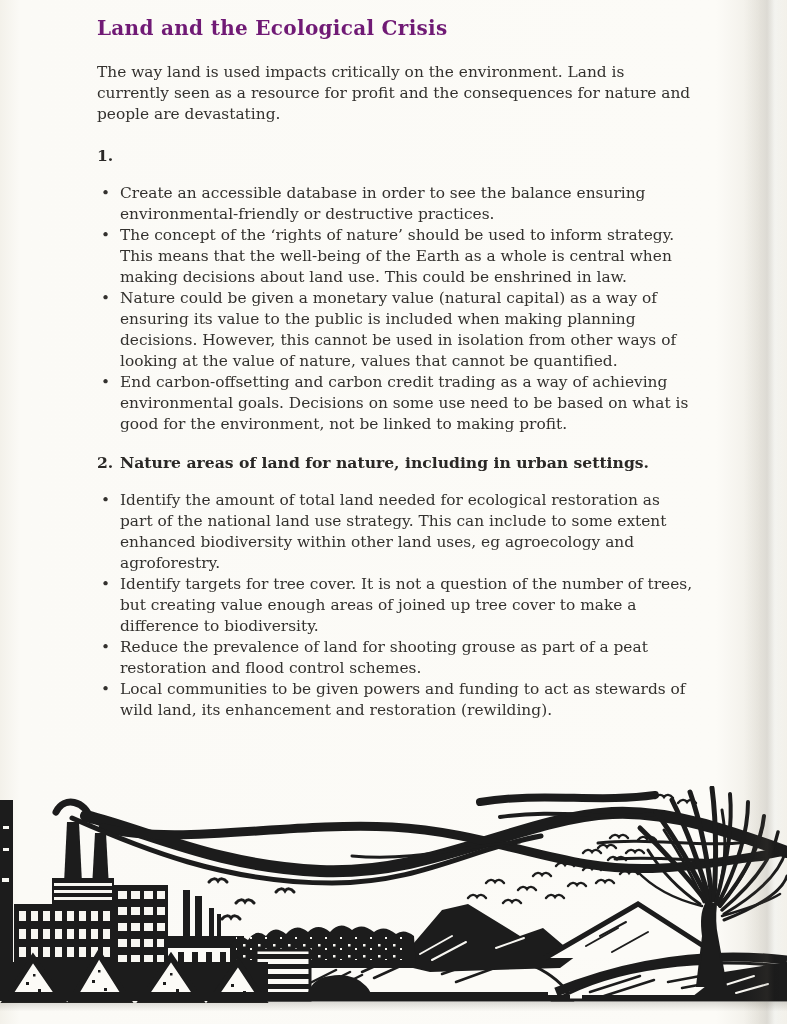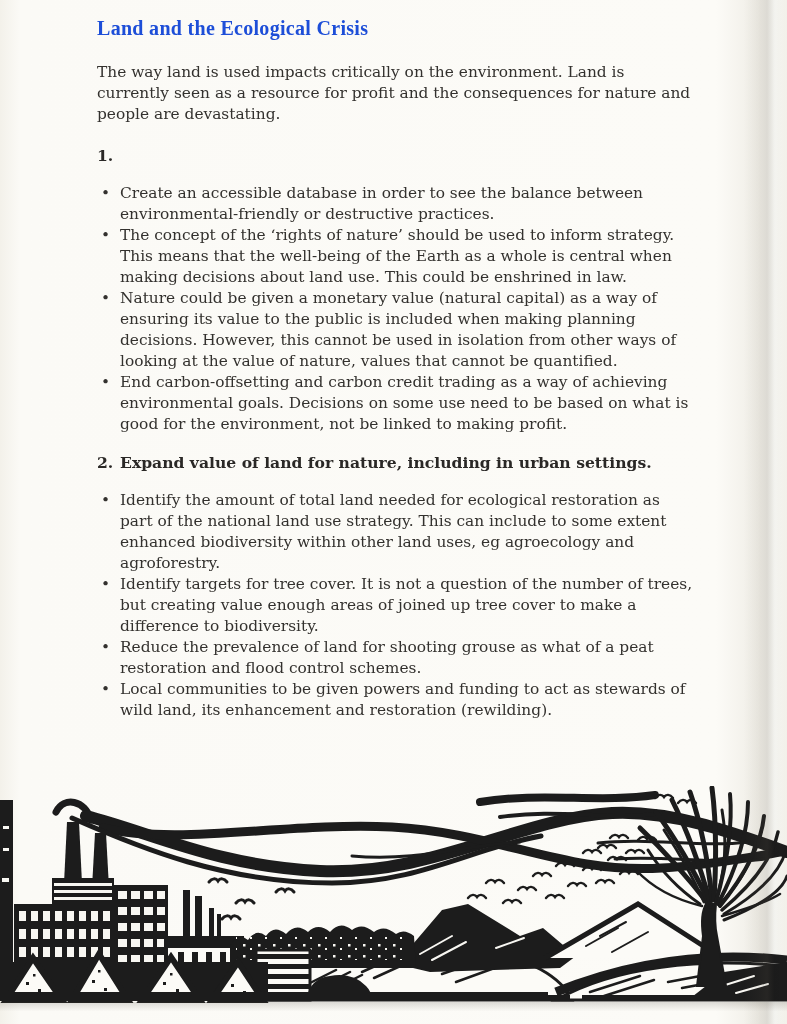--- a/index.html
+++ b/index.html
@@ -3,21 +3,21 @@
 <meta charset="utf-8">
 <style>
   html,body{margin:0;padding:0;}
   body{
     width:787px;height:1024px;position:relative;overflow:hidden;
     background:linear-gradient(90deg,#f3f1ea 0,#fbfaf6 2.5%,#fcfbf7 91%,#efede6 96.5%,#fafaf6 98.5%,#f2f0e9 100%);
     font-family:"DejaVu Serif","Liberation Serif",serif;
     color:#33312e;
   }
   .content{position:absolute;left:97px;top:0;width:597px;font-size:15.4px;line-height:21px;}
-  .title{font-size:20px;line-height:25px;font-weight:bold;color:#1d4ed8;letter-spacing:.3px;margin:16px 0 21px;font-family:Liberation Serif, serif;}
+  .title{font-size:20px;line-height:25px;font-weight:bold;color:#701a75;letter-spacing:.3px;margin:16px 0 21px;}
   .intro{margin:4px 0 20px;}
   .shead{display:flex;font-weight:bold;color:#2a2826;font-size:15.6px;line-height:21px;margin:0 0 17px;}
   .shead .num{width:23px;flex:0 0 23px;}
   ul.blist{list-style:none;margin:0 0 17px;padding:0;}
   li.bitem{display:flex;margin:0;}
   .bullet{width:23px;flex:0 0 23px;padding-left:4px;box-sizing:border-box;}
   .btext{flex:1;}
   .illustration{position:absolute;left:0;top:786px;width:787px;height:218px;}
   .crease{position:absolute;top:0;left:744px;width:42px;height:1024px;pointer-events:none;
     background:linear-gradient(90deg,rgba(0,0,0,0) 0%,rgba(110,102,88,0.07) 35%,rgba(95,88,76,0.16) 55%,rgba(0,0,0,0.03) 72%,rgba(0,0,0,0) 100%);}
@@ -32,53 +32,53 @@
 
   <p class="intro">The way land is used impacts critically on the environment. Land is currently seen as a resource for profit and the consequences for nature and people are devastating.</p>
 
   <h2 class="shead">
     <span class="num">1.</span>
   </h2>
 
   <ul class="blist">
     <li class="bitem">
       <span class="bullet">•</span>
-      <span class="btext">Create an accessible database in order to see the balance between environmental-friendly or destructive practices.</span>
+      <span class="btext">Create an accessible database in order to see the balance ensuring environmental-friendly or destructive practices.</span>
     </li>
     <li class="bitem">
       <span class="bullet">•</span>
       <span class="btext">The concept of the ‘rights of nature’ should be used to inform strategy. This means that the well-being of the Earth as a whole is central when making decisions about land use. This could be enshrined in law.</span>
     </li>
     <li class="bitem">
       <span class="bullet">•</span>
       <span class="btext">Nature could be given a monetary value (natural capital) as a way of ensuring its value to the public is included when making planning decisions. However, this cannot be used in isolation from other ways of looking at the value of nature, values that cannot be quantified.</span>
     </li>
     <li class="bitem">
       <span class="bullet">•</span>
       <span class="btext">End carbon-offsetting and carbon credit trading as a way of achieving environmental goals. Decisions on some use need to be based on what is good for the environment, not be linked to making profit.</span>
     </li>
   </ul>
 
   <h2 class="shead">
     <span class="num">2.</span>
-    <span class="htext">Expand value of land for nature, including in urban settings.</span>
+    <span class="htext">Nature areas of land for nature, including in urban settings.</span>
   </h2>
 
   <ul class="blist">
     <li class="bitem">
       <span class="bullet">•</span>
       <span class="btext">Identify the amount of total land needed for ecological restoration as part of the national land use strategy. This can include to some extent enhanced biodiversity within other land uses, eg agroecology and agroforestry.</span>
     </li>
     <li class="bitem">
       <span class="bullet">•</span>
       <span class="btext">Identify targets for tree cover. It is not a question of the number of trees, but creating value enough areas of joined up tree cover to make a difference to biodiversity.</span>
     </li>
     <li class="bitem">
       <span class="bullet">•</span>
-      <span class="btext">Reduce the prevalence of land for shooting grouse as what of a peat restoration and flood control schemes.</span>
+      <span class="btext">Reduce the prevalence of land for shooting grouse as part of a peat restoration and flood control schemes.</span>
     </li>
     <li class="bitem">
       <span class="bullet">•</span>
       <span class="btext">Local communities to be given powers and funding to act as stewards of wild land, its enhancement and restoration (rewilding).</span>
     </li>
   </ul>
 </div>
 
 <svg class="illustration" viewBox="0 0 787 218" width="787" height="218" xmlns="http://www.w3.org/2000/svg">
   <defs>

